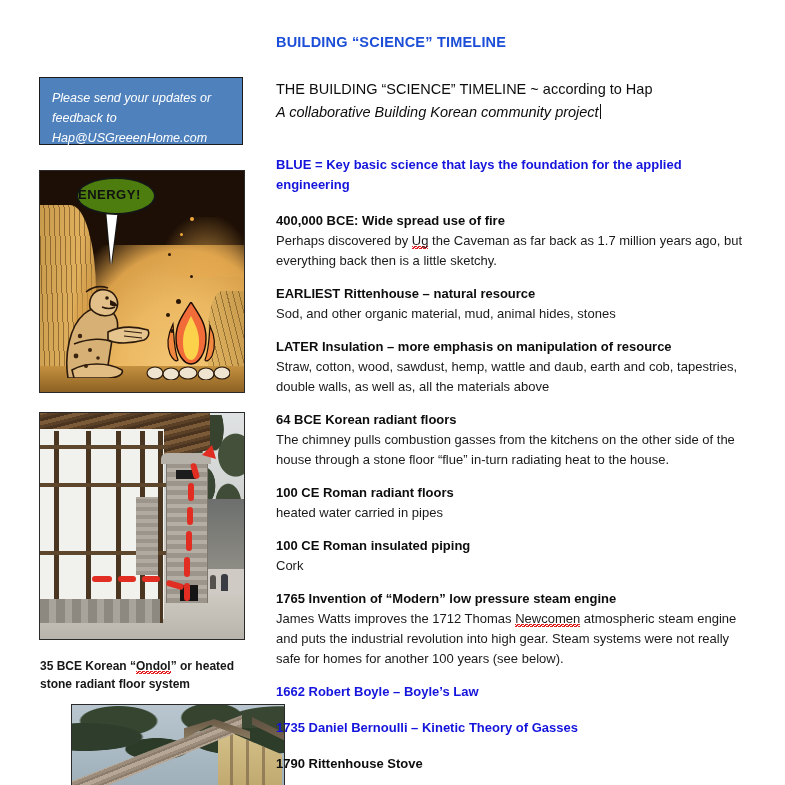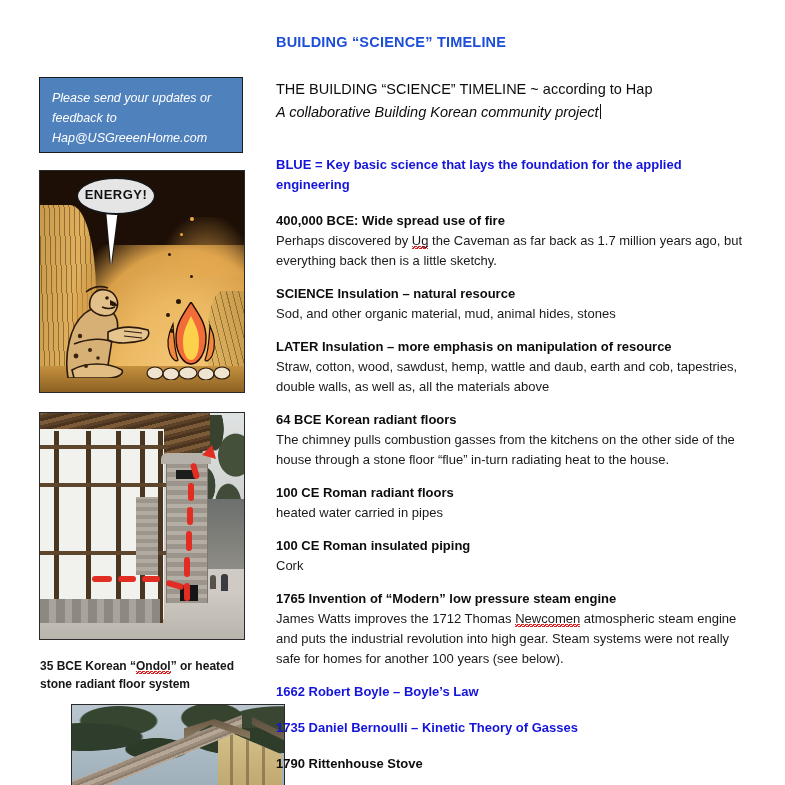--- a/index.html
+++ b/index.html
@@ -22,21 +22,21 @@
     left: 39px;
     top: 0;
     width: 206px;
   }
 
   #contact-callout {
     position: absolute;
     left: 0;
     top: 77px;
     width: 204px;
-    height: 76px;
+    height: 68px;
     background: #4f81bd;
     border: 1px solid #1b1b1b;
     box-sizing: border-box;
     padding: 10px 10px 0 12px;
   }
   #contact-callout .cline {
     display: block;
     font-style: italic;
     font-size: 12.5px;
     line-height: 20px;
@@ -89,24 +89,23 @@
   .cave-floor {
     position: absolute;
     left: 0; bottom: 0;
     width: 206px; height: 26px;
     background: linear-gradient(#c4913f, #8d6123);
   }
   .bubble {
     position: absolute;
     left: 36px; top: 6px;
     width: 76px; height: 34px;
-    background: #e5e5e5;
+    background: #4d7c0f;
     border: 2px solid #151515;
     border-radius: 50%;
-    text-align: center;
     line-height: 32px;
     font-size: 13px;
     font-weight: bold;
     letter-spacing: .5px;
     color: #111111;
     z-index: 6;
   }
   .bubble-tail {
     position: absolute;
     left: 66px; top: 38px;
@@ -539,21 +538,21 @@
     <div class="entry blue note">
       <div class="head">BLUE = Key basic science that lays the foundation for the applied engineering</div>
     </div>
 
     <div class="entry">
       <div class="head">400,000  BCE: Wide spread use of fire</div>
       <div class="body"><span>Perhaps discovered by </span><span class="squiggle">Ug</span><span> the Caveman as far back as 1.7 million years ago, but everything back then is a little sketchy.</span></div>
     </div>
 
     <div class="entry">
-      <div class="head">SCIENCE Insulation – natural resource</div>
+      <div class="head">EARLIEST Rittenhouse – natural resource</div>
       <div class="body">Sod, and other organic material, mud, animal hides, stones</div>
     </div>
 
     <div class="entry">
       <div class="head">LATER Insulation – more emphasis on manipulation of resource</div>
       <div class="body">Straw, cotton, wood, sawdust, hemp, wattle and daub, earth and cob, tapestries, double walls, as well as, all the materials above</div>
     </div>
 
     <div class="entry">
       <div class="head">64 BCE Korean radiant floors</div>

